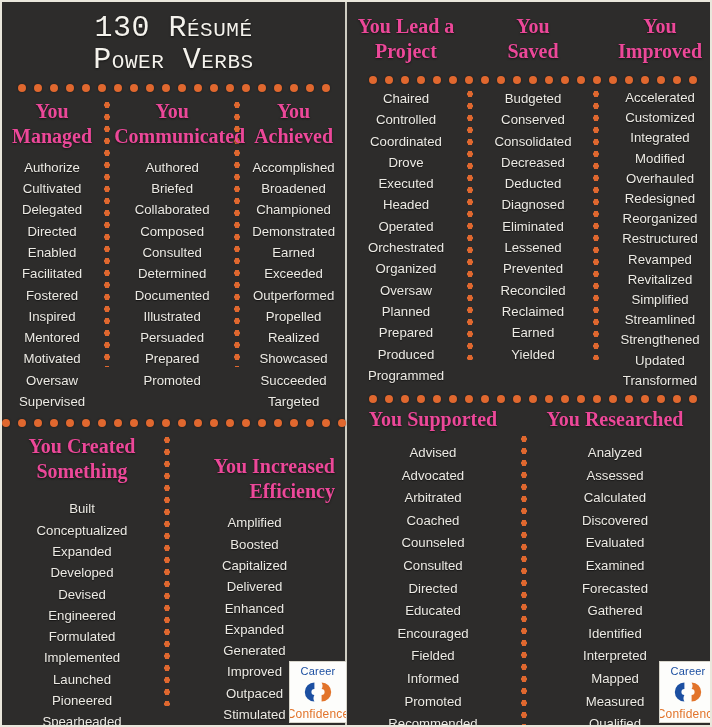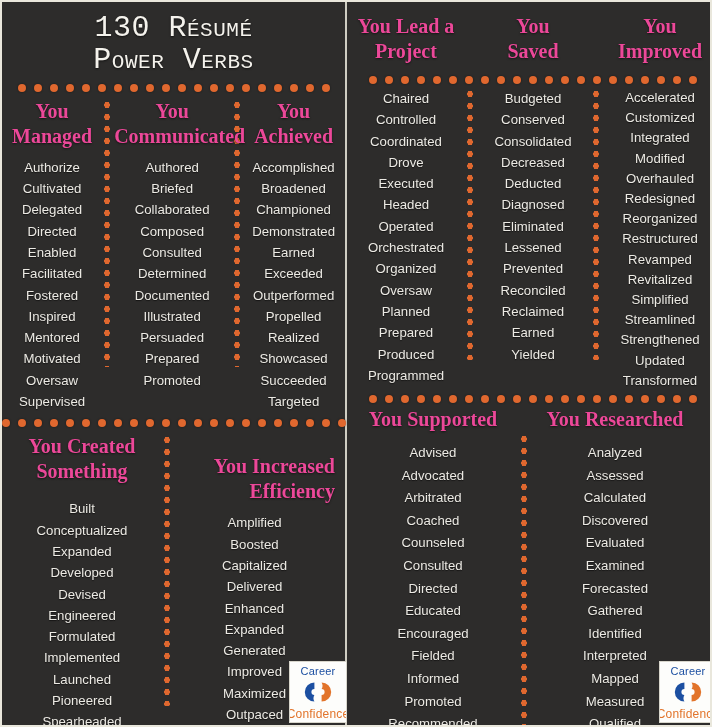--- a/index.html
+++ b/index.html
@@ -339,21 +339,20 @@
 Efficiency</div>
             <ul class="col-list">
                 <li>Amplified</li>
                 <li>Boosted</li>
                 <li>Capitalized</li>
                 <li>Delivered</li>
                 <li>Enhanced</li>
                 <li>Expanded</li>
                 <li>Generated</li>
                 <li>Improved</li>
-                <li>Maximized</li>
                 <li>Outpaced</li>
                 <li>Stimulated</li>
               </ul>
           </div>
 
         </div>
       </div>
 
       <div class="logo logo-left">
         <div class="logo-top">Career</div>

